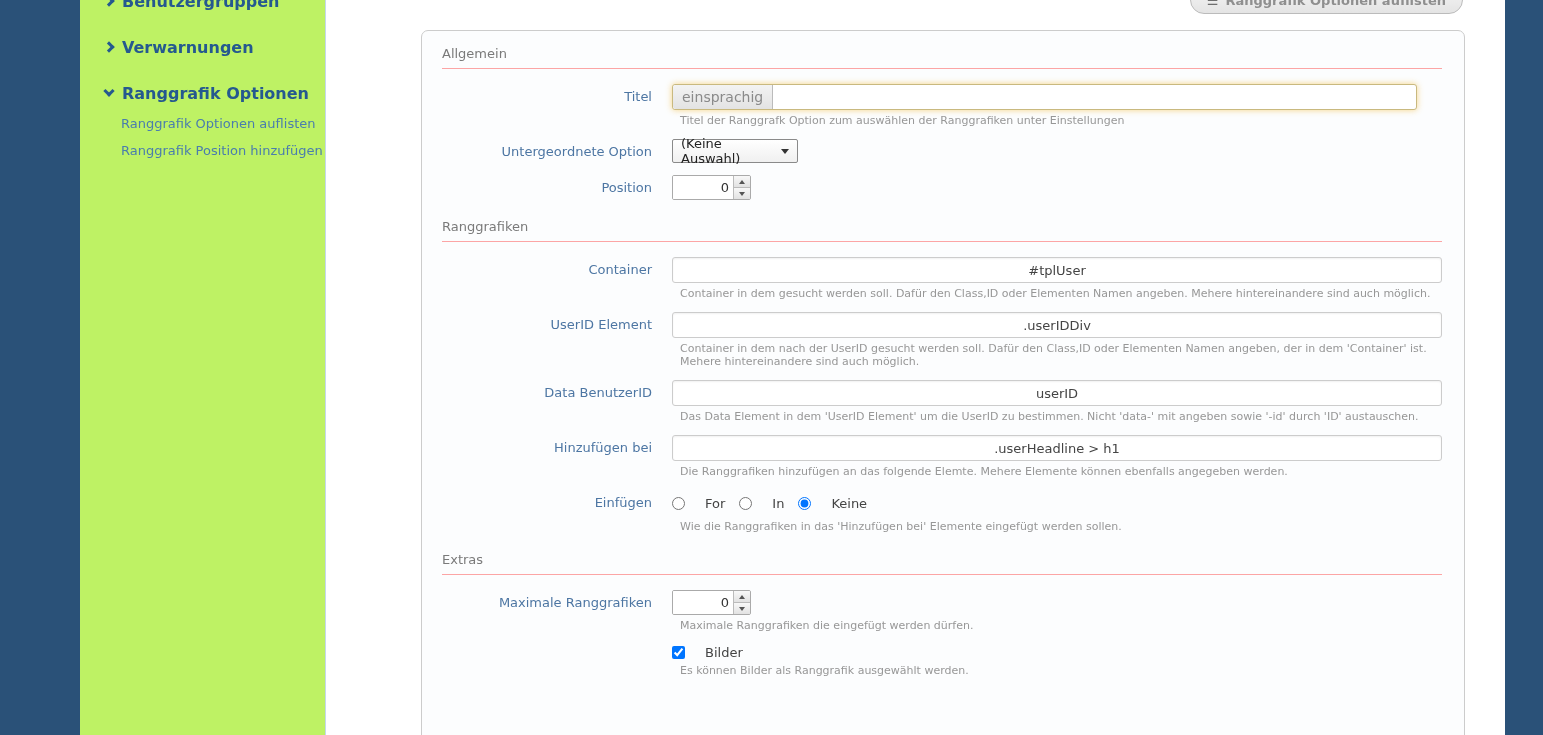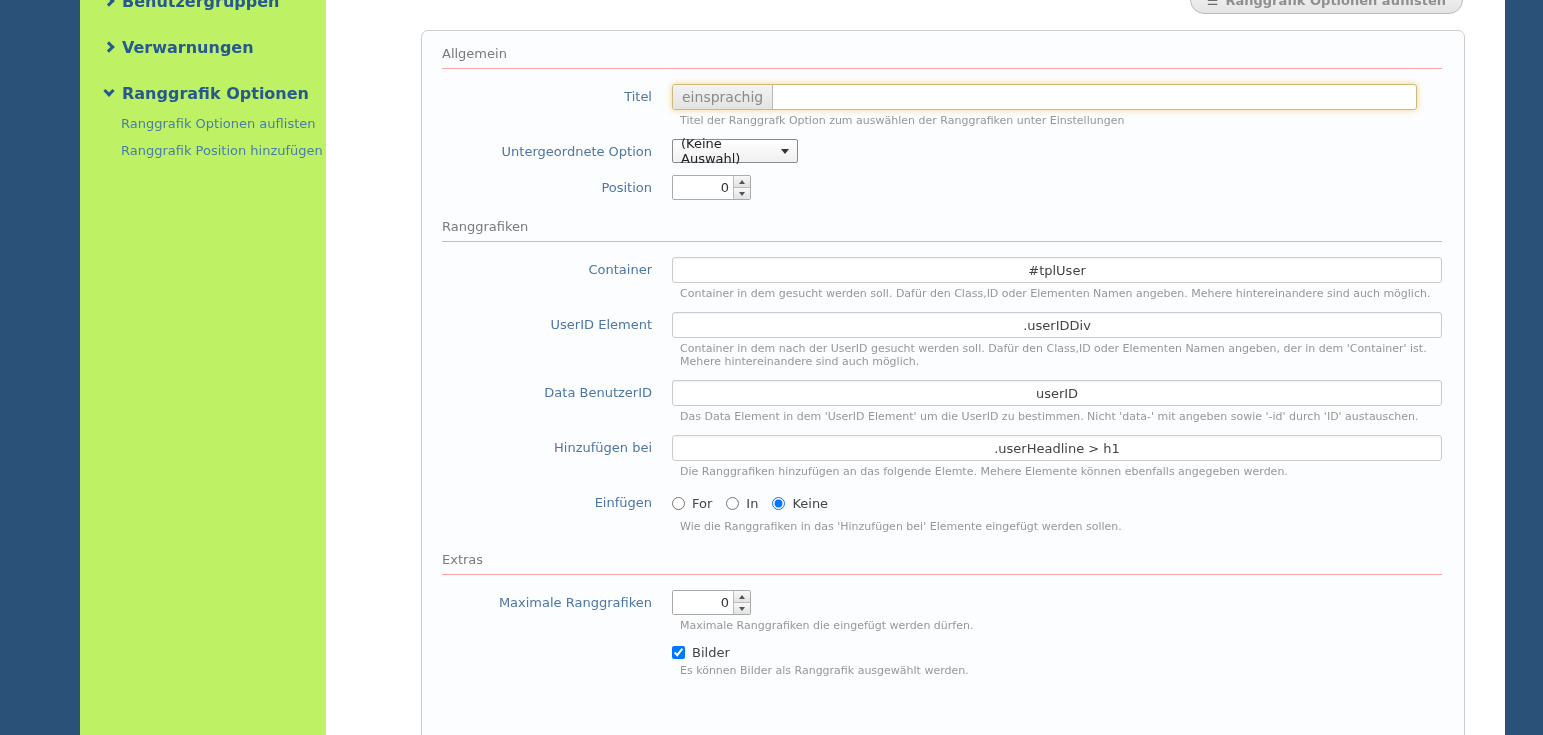--- a/index.html
+++ b/index.html
@@ -111,21 +111,21 @@
   .spin-btn {
     flex:1; display:flex; align-items:center; justify-content:center;
     background:linear-gradient(#f8f8f8,#e2e2e2); border:none; cursor:pointer; padding:0;
   }
   .spin-btn.up { border-bottom:1px solid #bbb; }
   .tri-up { width:0; height:0; border-left:3px solid transparent; border-right:3px solid transparent; border-bottom:4px solid #555; }
   .tri-dn { width:0; height:0; border-left:3px solid transparent; border-right:3px solid transparent; border-top:4px solid #555; }
 
   
   .radio-group { display:flex; align-items:center; gap:14px; height:26px; font-size:13px; color:#444; }
-  .radio-group label, .check-row label { display:flex; align-items:center; gap:7px; cursor:pointer; }
+  .radio-group label, .check-row label { display:flex; align-items:center; gap:20px; cursor:pointer; }
   .check-row { display:flex; align-items:center; height:16px; font-size:13px; color:#444; }
   input[type="radio"], input[type="checkbox"] { margin:0; }
 </style>
 </head>
 <body>
 
 <div class="edge-strip left"></div>
 <div class="edge-strip right"></div>
 
 <nav class="sidebar">

